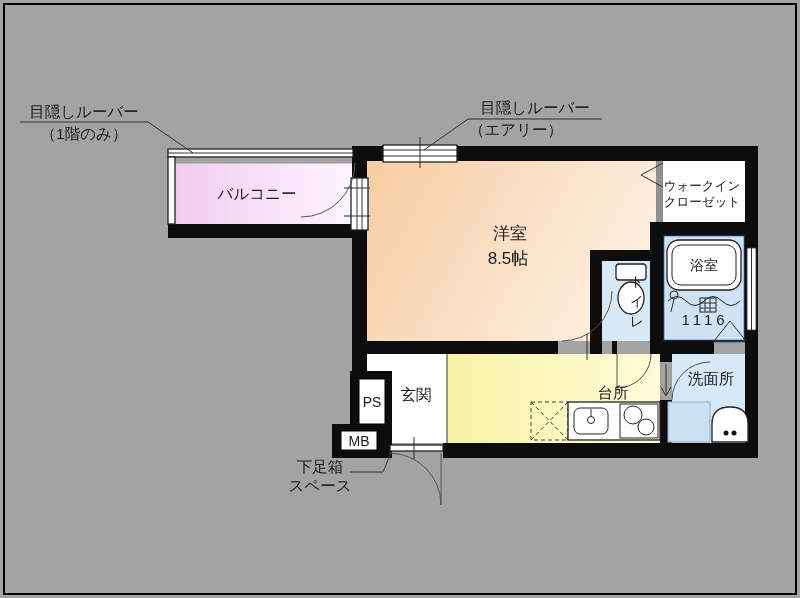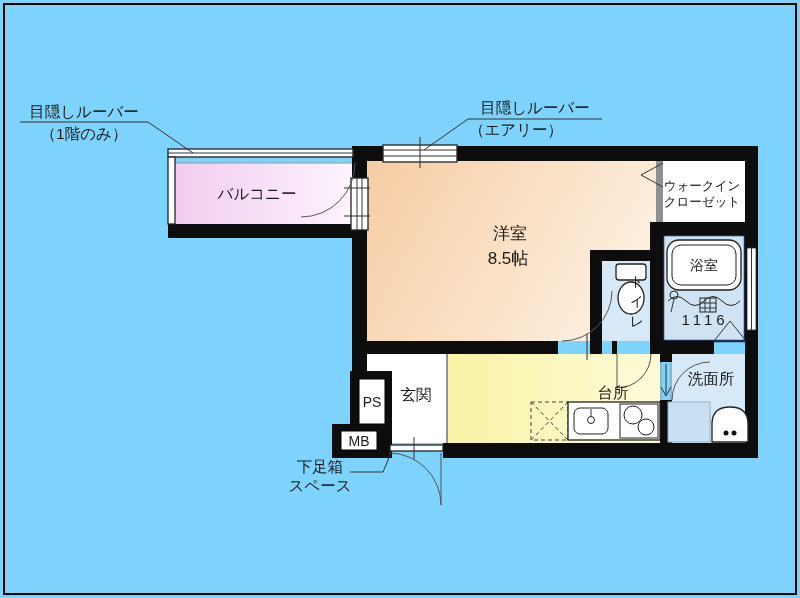--- a/index.html
+++ b/index.html
@@ -1,16 +1,16 @@
 <!DOCTYPE html>
 <html style="--c-wall: #0d0d0d; --c-text: #1a1a1a; --c-balcony1: #f2ccf0; --c-balcony2: #fdf4fd; --c-room1: #f6cda3; --c-room2: #fdeede; --c-kitchen1: #f8f3a4; --c-kitchen2: #fdfbd9; --c-water: #d7e8f7; --c-water2: #cfe3f4; --c-bathframe: #1d2b4d;"><head>
 <meta charset="utf-8">
 <style>
   html,body{margin:0;padding:0;background:#fff;}
-  .stage{position:relative;width:800px;height:598px;background:#7dd3fc;overflow:hidden;
+  .stage{position:relative;width:800px;height:598px;background:#a3a3a3;overflow:hidden;
          font-family:"Liberation Sans","DejaVu Sans",sans-serif;}
   .frame{position:absolute;inset:3px;border:2px solid #000;pointer-events:none;}
   svg text{fill:var(--c-text,#1a1a1a);font-family:"Liberation Sans","DejaVu Sans",sans-serif;}
   .lbl{font-size:15.5px;}
   .lbl-sm{font-size:12.5px;}
   .lbl-md{font-size:14px;}
   .lbl-room{font-size:17px;}
   .dim{font-size:15px;letter-spacing:4px;}
   .v-text{writing-mode:vertical-rl;letter-spacing:5px;font-size:13.5px;}
   .wall{fill:var(--c-wall,#0d0d0d);}

